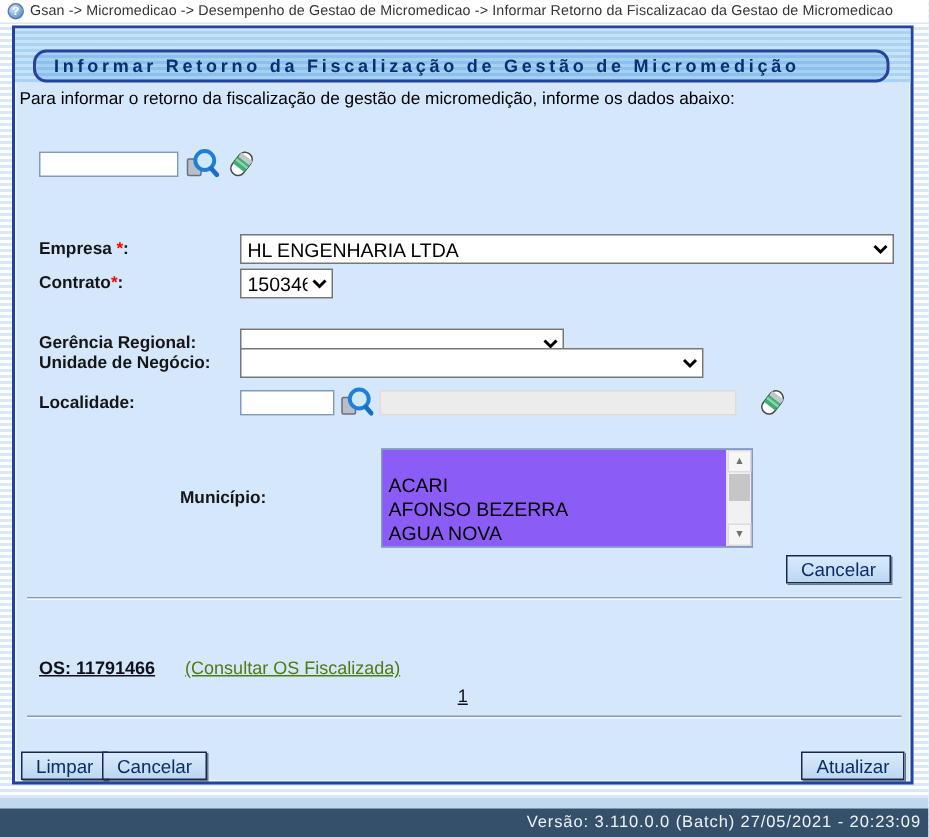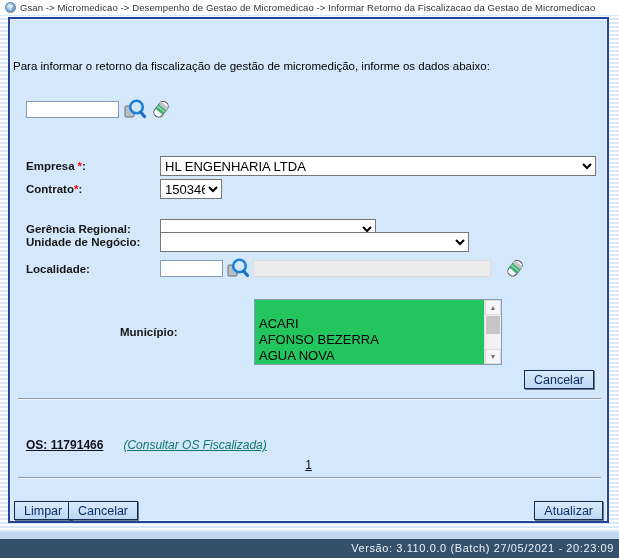--- a/index.html
+++ b/index.html
@@ -57,21 +57,21 @@
     height:17px; background:#ececec; border:1px solid #dcdcdc;
   }
   select {
     height:20px; font-family:"Liberation Sans",sans-serif; font-size:13px;
     background:#ffffff; border:1px solid #767676; color:#000;
   }
   .icon-btn { width:23px; height:23px; cursor:pointer; }
 
   
   .listbox {
-    width:248px; height:66px; background:#22c55e; border:1px solid #7f9db9;
+    width:248px; height:66px; background:#8b5cf6; border:1px solid #7f9db9;
     display:flex; overflow:hidden;
   }
   .listbox-items { flex:1 1 auto; }
   .list-item { height:16px; line-height:16px; font-size:13px; color:#000; padding-left:4px; white-space:nowrap; }
   .scrollbar { flex:0 0 17px; background:#f1f1f1; display:flex; flex-direction:column; border-left:1px solid #e0e0e0; }
   .scroll-btn {
     height:15px; background:#f6f6f6; border:1px solid #dcdcdc;
     display:flex; align-items:center; justify-content:center;
     font-size:7px; color:#707070;
   }
@@ -83,21 +83,21 @@
     background: linear-gradient(#d9ebfc, #bcd7f2);
     border:1px solid #16294f; box-shadow:1px 1px 0 rgba(20,30,50,0.55);
     color:#0b2d66; font-size:12.5px; font-family:"Liberation Sans",sans-serif;
     cursor:pointer; text-align:center;
   }
   .hr-line { position:absolute; left:8px; width:583px; height:2px;
     border-top:1px solid #8a9aa8; border-bottom:1px solid #f2f8fe; }
 
   .os-row { position:absolute; left:16px; top:419px; font-size:12px; color:#10101a; display:flex; gap:20px; align-items:baseline; }
   .os-link { font-weight:bold; text-decoration:underline; color:#10101a; cursor:pointer; }
-  .os-action { text-decoration:underline; color:#0f766e; cursor:pointer;font-style:italic; }
+  .os-action { text-decoration:underline; color:#4d7c0f; cursor:pointer; }
   .page-num-row { position:absolute; left:0; top:436px; width:100%; text-align:center; }
   .page-num { font-size:12px; color:#10101a; text-decoration:underline; cursor:pointer; }
 
   .actions-row { position:absolute; left:4px; top:482px; width:591px; }
   .btn-limpar { position:absolute; left:0; top:0; }
   .btn-cancelar { position:absolute; left:54px; top:0; }
   .btn-atualizar { position:absolute; right:2px; top:0; }
   .btn-consultar { position:absolute; right:13px; top:351px; }
 
   
@@ -110,20 +110,23 @@
 </style>
 </head>
 <body>
 
 <div class="breadcrumb-bar">
   <span class="help-icon">?</span>
   <span class="breadcrumb-text">Gsan -&gt; Micromedicao -&gt; Desempenho de Gestao de Micromedicao -&gt; Informar Retorno da Fiscalizacao da Gestao de Micromedicao</span>
 </div>
 
 <div class="main-box">
+  <div class="band">
+    <div class="title-tab">Informar Retorno da Fiscalização de Gestão de Micromedição</div>
+  </div>
   <div class="intro">Para informar o retorno da fiscalização de gestão de micromedição, informe os dados abaixo:</div>
 
   <div class="row" style="top:79px;">
     <input class="txt-input" style="width: 93px;" type="text" value="">
     <svg class="icon-btn" style="margin-left:4px;" viewBox="0 0 23 23">
       <rect x="2" y="8" width="9" height="11" rx="1" fill="#b9bfc7" stroke="#6a7078"></rect>
       <circle cx="13.5" cy="9" r="6.3" fill="#cfe9fb" stroke="#1d7fd6" stroke-width="2.6"></circle>
       <line x1="18" y1="14.5" x2="21.5" y2="18.5" stroke="#1a6fc0" stroke-width="3.2" stroke-linecap="round"></line>
     </svg>
     <svg class="icon-btn" style="margin-left:3px;" viewBox="0 0 23 23">

